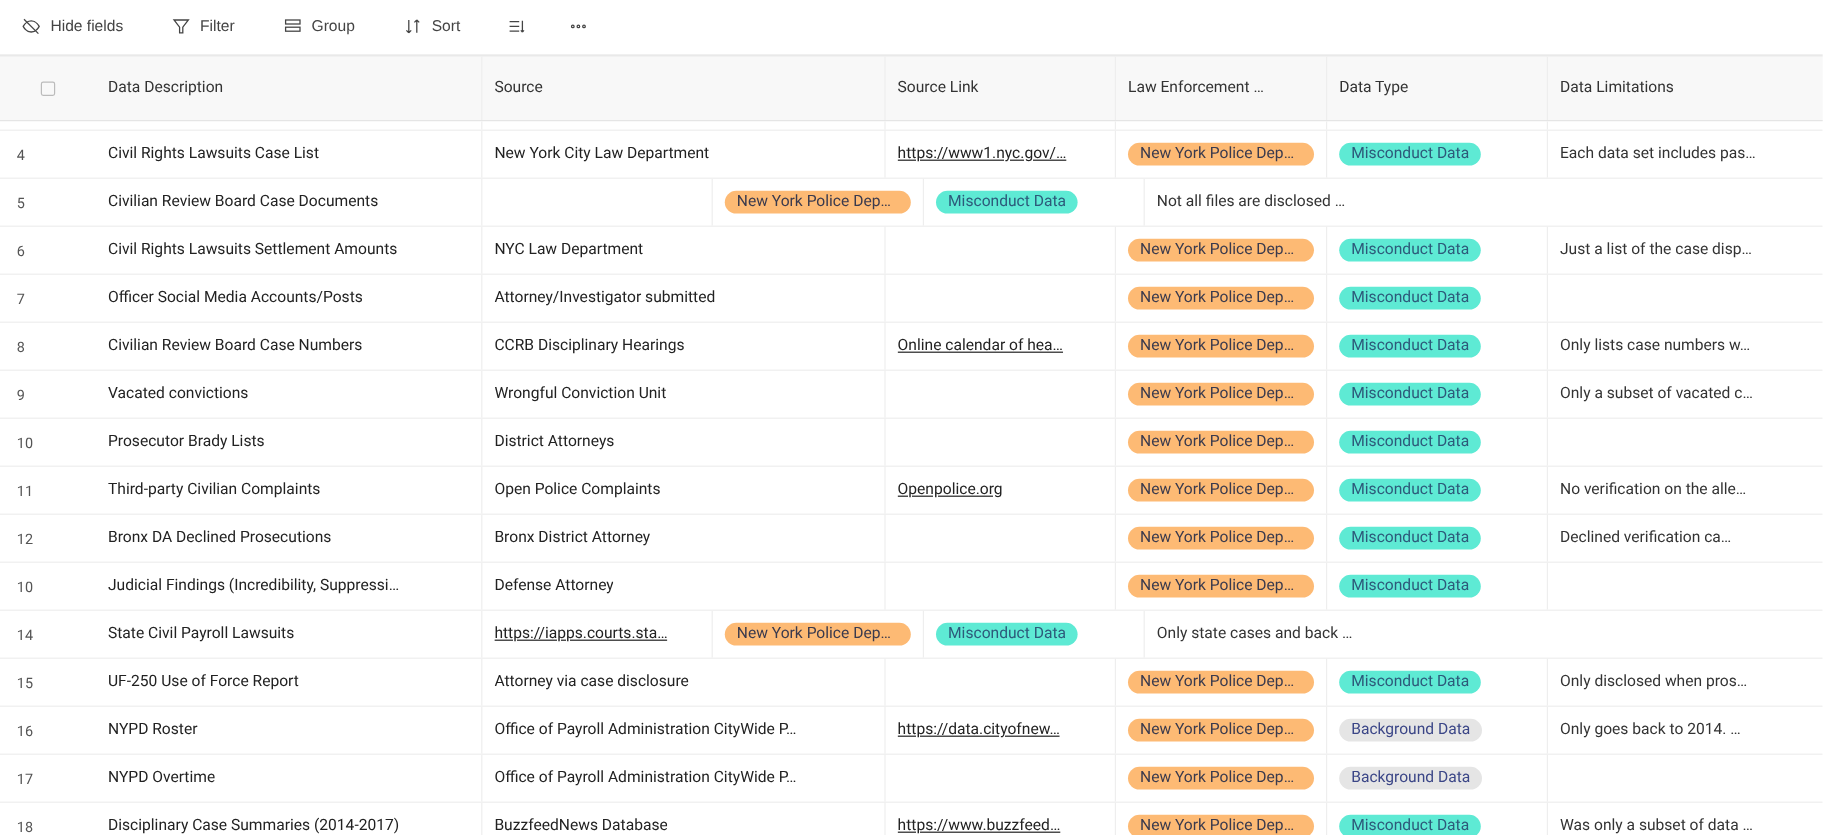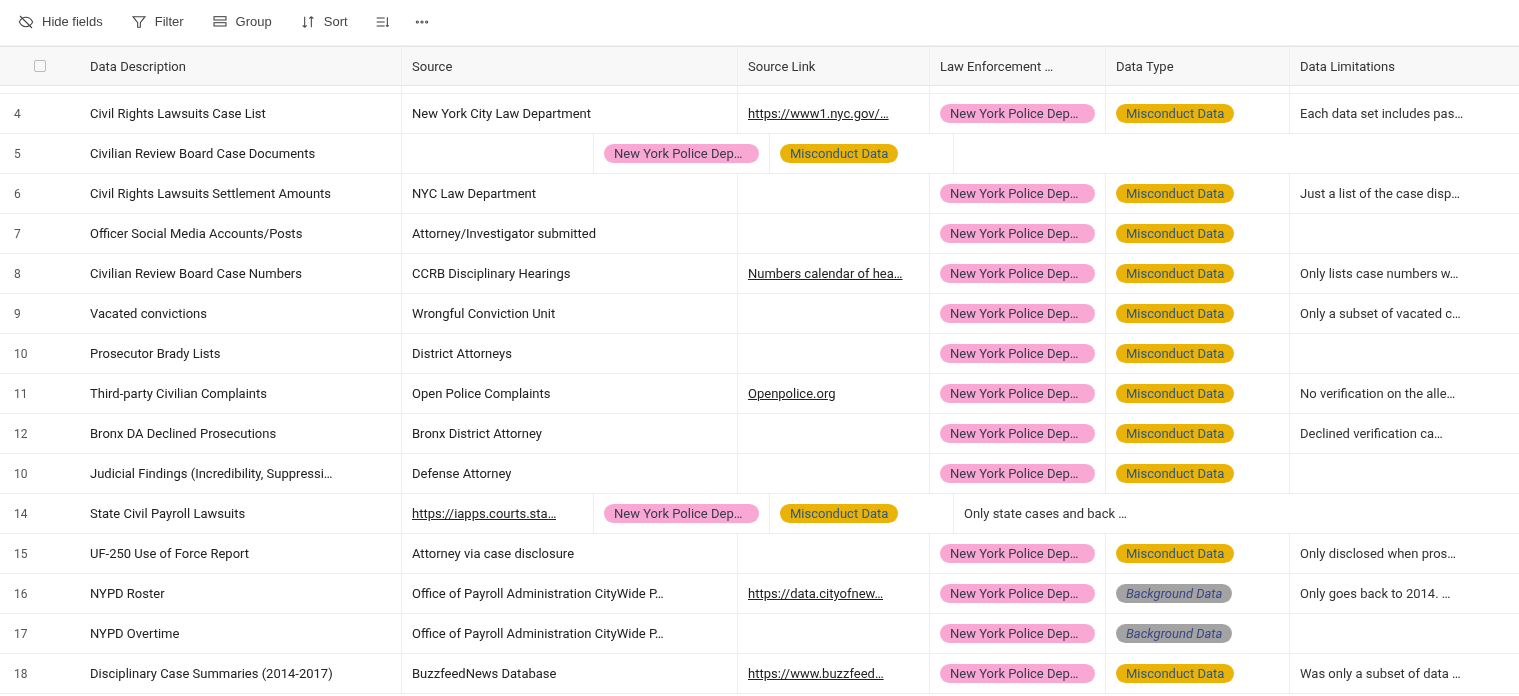--- a/index.html
+++ b/index.html
@@ -9,21 +9,21 @@
     color: #333;
     background: #fff;
     width: 1519px;
     height: 696px;
     overflow: hidden;
   }
   
   .toolbar {
     display: flex;
     align-items: center;
-    gap: 20px;
+    gap: 32px;
     padding: 10px 14px 12px 14px;
     height: 46px;
     border-bottom: 1px solid #f0f0f0;
   }
   .tool-btn {
     display: inline-flex;
     align-items: center;
     gap: 8px;
     font-size: 13px;
     color: #444;
@@ -33,21 +33,21 @@
     border: none;
     padding: 4px 4px;
   }
   .tool-btn .ic { width: 16px; height: 16px; display: inline-flex; align-items: center; justify-content: center; }
   .tool-btn .ic svg { width: 16px; height: 16px; stroke: #444; fill: none; stroke-width: 1.6; }
   .icon-only { padding: 4px 2px; }
   
   .grid-header {
     display: flex;
     align-items: center;
-    height: 40px;
+    height: 55px;
     border-top: 1px solid #e5e5e5;
     border-bottom: 1px solid #e5e5e5;
     background: #f8f8f8;
     color: #333;
   }
   .hdr-cell { display:flex; align-items:center; height:100%; padding: 0 10px; font-size:13px; font-weight:400; color:#333; border-right:1px solid #eee; white-space:nowrap; overflow:hidden; text-overflow:ellipsis; }
   .col-handle { width: 80px; justify-content:center; border-right:none; }
   .col-desc   { width: 322px; }
   .col-source { width: 336px; }
   .col-link   { width: 192px; text-align: right; }
@@ -74,23 +74,23 @@
   .tag {
     display:inline-block;
     padding: 2px 10px;
     border-radius: 10px;
     font-size: 13px;
     white-space:nowrap;
     overflow:hidden;
     text-overflow:ellipsis;
     max-width: 100%;
   }
-  .tag-law { background:#f9a8d4; color:#3a3a4d; max-width:160px; }
-  .tag-misconduct { background:#eab308; color:#2d5a7a; }
-  .tag-background { background:#a3a3a3; color:#3b4687;font-style:italic; }
+  .tag-law { background:#fdba74; color:#3a3a4d; max-width:160px; }
+  .tag-misconduct { background:#5eead4; color:#2d5a7a; }
+  .tag-background { background:#e5e5e5; color:#3b4687; }
 
   
   .row.partial-top { height: 8px; border-bottom:1px solid #eee; }
   .row.partial-top .cell { height:100%; }
 
   .ellip { overflow:hidden; text-overflow:ellipsis; white-space:nowrap; display:block; max-width:100%; }
 </style>
 </head>
 <body>
 
@@ -201,20 +201,23 @@
         <div class="cell col-desc">
           <span class="ellip">Civilian Review Board Case Documents</span>
         </div>
         <div class="cell col-link"></div>
         <div class="cell col-law">
           <span class="tag tag-law">New York Police Depart</span>
         </div>
         <div class="cell col-type">
           <span class="tag tag-misconduct">Misconduct Data</span>
         </div>
+        <div class="cell col-limit">
+          <span class="ellip">Not all files are disclosed …</span>
+        </div>
       </div>
       <div class="row">
         <div class="cell col-handle">6</div>
         <div class="cell col-desc">
           <span class="ellip">Civil Rights Lawsuits Settlement Amounts</span>
         </div>
         <div class="cell col-source">
           <span class="ellip">NYC Law Department</span>
         </div>
         <div class="cell col-link"></div>
@@ -249,21 +252,21 @@
       </div>
       <div class="row">
         <div class="cell col-handle">8</div>
         <div class="cell col-desc">
           <span class="ellip">Civilian Review Board Case Numbers</span>
         </div>
         <div class="cell col-source">
           <span class="ellip">CCRB Disciplinary Hearings</span>
         </div>
         <div class="cell col-link">
-          <a class="ellip">Numbers calendar of hea…</a>
+          <a class="ellip">Online calendar of hea…</a>
         </div>
         <div class="cell col-law">
           <span class="tag tag-law">New York Police Depart</span>
         </div>
         <div class="cell col-type">
           <span class="tag tag-misconduct">Misconduct Data</span>
         </div>
         <div class="cell col-limit">
           <span class="ellip">Only lists case numbers w…</span>
         </div>

